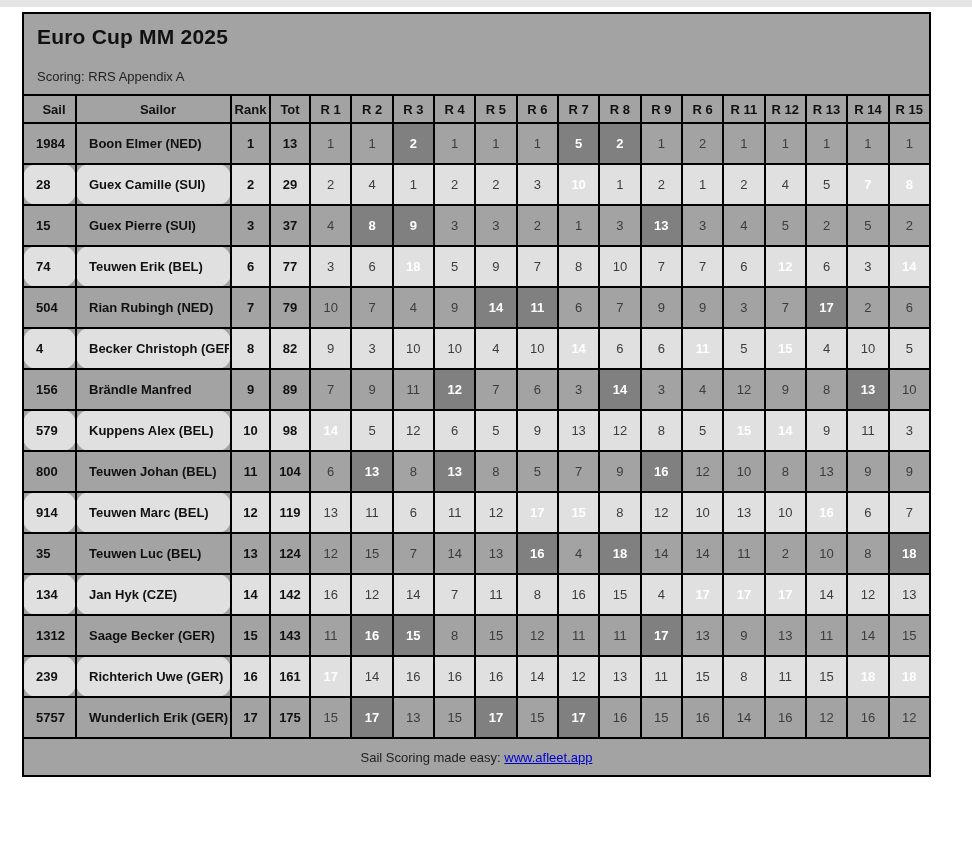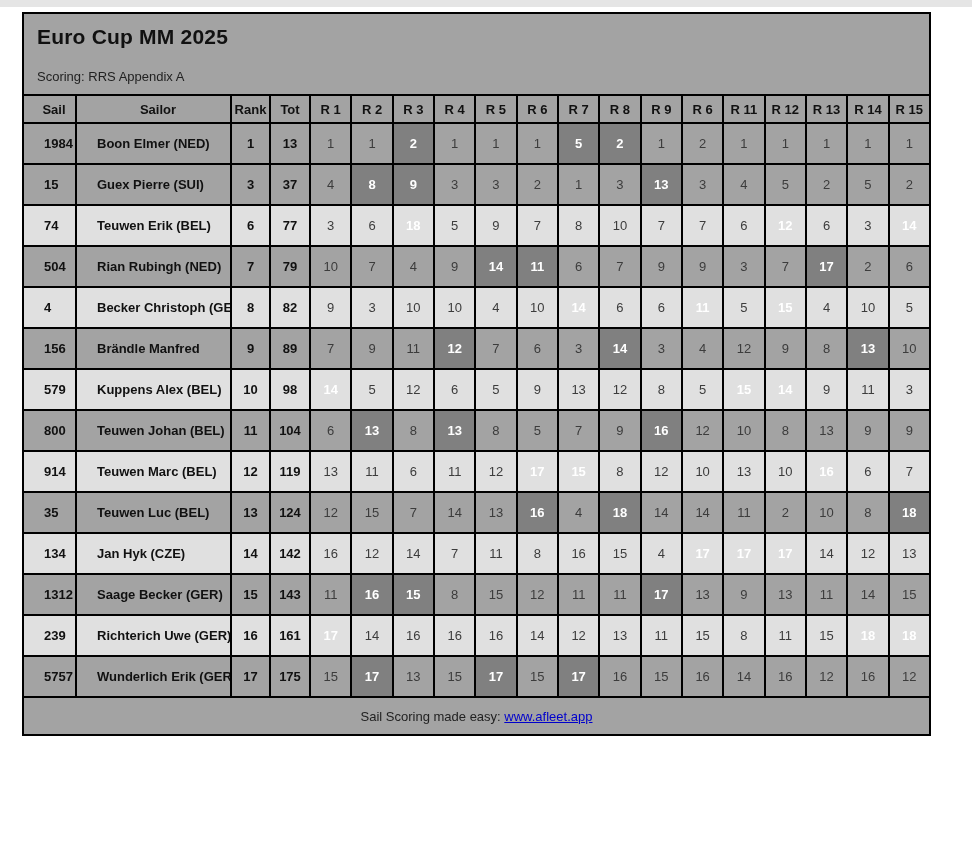--- a/index.html
+++ b/index.html
@@ -9,21 +9,21 @@
   table.results td,table.results th{border:2px solid #000;overflow:hidden;white-space:nowrap;}
   
   .title-cell{padding:11px 0 10px 13px;}
   .title{font-size:21px;font-weight:700;color:#111;letter-spacing:.2px;}
   .subtitle{font-size:13px;color:#222;margin-top:20px;}
   
   tr.header-row th{height:26px;font-size:13px;font-weight:700;color:#111;padding:0;}
   tr.header-row th.c-sail,tr.header-row th.c-sailor{text-align:center;padding-left:9px;border-radius:8px;}
   
   tbody td{height:39px;font-size:13px;text-align:center;color:#3c3c3c;padding:0;}
-  tbody td.c-sail,tbody td.c-sailor{text-align:left;padding-left:20px;}
+  tbody td.c-sail,tbody td.c-sailor{text-align:left;padding-left:12px;border-radius:14px;}
   tbody td.c-sail,tbody td.c-sailor,tbody td.c-rank,tbody td.c-tot{font-weight:700;color:#111;}
   tbody tr.alt td{background:#e0e0e0;}
   tbody td.discard{background:#808080;color:#ffffff;font-weight:700;}
   
   tr.footer-row td{height:34px;text-align:center;font-size:13px;color:#222;}
   .footer-link{color:#0000cc;text-decoration:underline;cursor:pointer;}
 </style>
 </head>
 <body>
 
@@ -96,20 +96,41 @@
           <td class="c-race discard">5</td>
           <td class="c-race discard">2</td>
           <td class="c-race">1</td>
           <td class="c-race">2</td>
           <td class="c-race">1</td>
           <td class="c-race">1</td>
           <td class="c-race">1</td>
           <td class="c-race">1</td>
           <td class="c-race">1</td>
         </tr>
+        <tr class="alt">
+          <td class="c-sail">28</td>
+          <td class="c-sailor">Guex Camille (SUI)</td>
+          <td class="c-rank">2</td>
+          <td class="c-tot">29</td>
+          <td class="c-race">2</td>
+          <td class="c-race">4</td>
+          <td class="c-race">1</td>
+          <td class="c-race">2</td>
+          <td class="c-race">2</td>
+          <td class="c-race">3</td>
+          <td class="c-race discard">10</td>
+          <td class="c-race">1</td>
+          <td class="c-race">2</td>
+          <td class="c-race">1</td>
+          <td class="c-race">2</td>
+          <td class="c-race">4</td>
+          <td class="c-race">5</td>
+          <td class="c-race discard">7</td>
+          <td class="c-race discard">8</td>
+        </tr>
         <tr>
           <td class="c-sail">15</td>
           <td class="c-sailor">Guex Pierre (SUI)</td>
           <td class="c-rank">3</td>
           <td class="c-tot">37</td>
           <td class="c-race">4</td>
           <td class="c-race discard">8</td>
           <td class="c-race discard">9</td>
           <td class="c-race">3</td>
           <td class="c-race">3</td>

